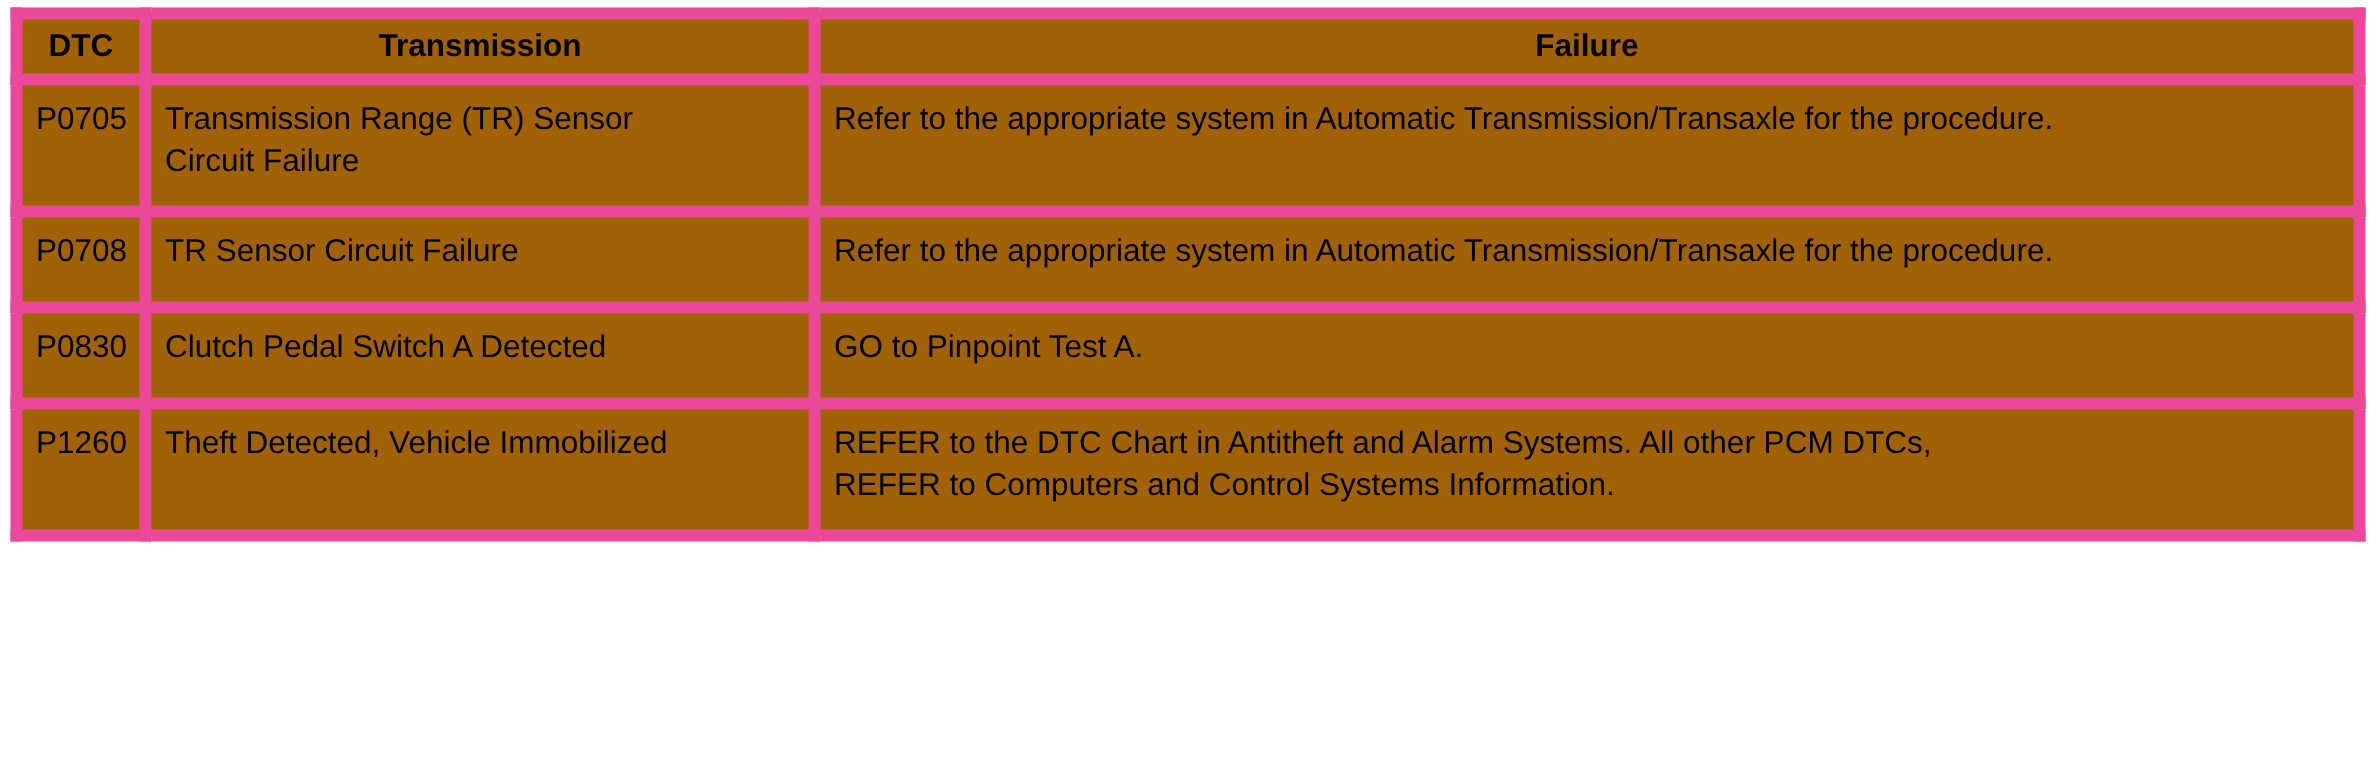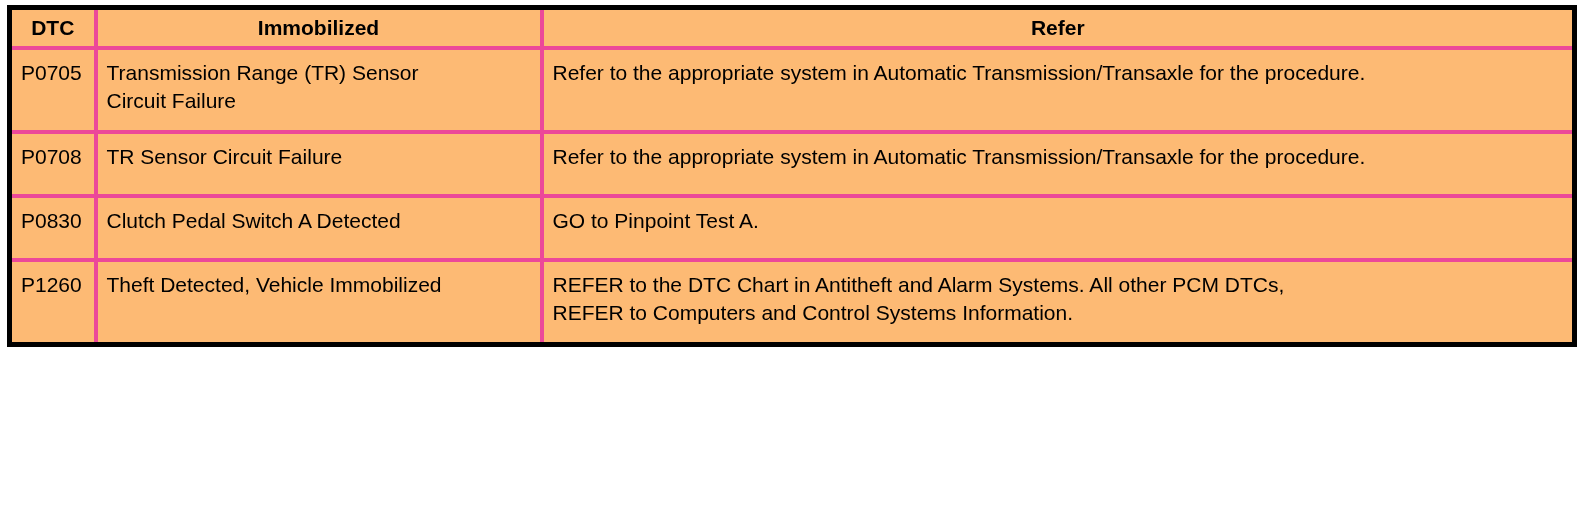--- a/index.html
+++ b/index.html
@@ -23,23 +23,23 @@
     width: 1570px;
     border-collapse: collapse;
     table-layout: fixed;
     border: 5px solid #000000;
     background: #ffffff;
   }
   col.c-dtc  { width: 86px; }
   col.c-desc { width: 446px; }
   table.dtc-table th,
   table.dtc-table td {
-    border: 4px solid #ec4899;
+    border: 8px solid #ec4899;
     color: #000000;
-    background: #fdba74;
+    background: #a16207;
   }
   table.dtc-table th {
     font-size: 21px;
     font-weight: bold;
     text-align: center;
     vertical-align: middle;
     padding: 6px 4px;
     height: 38px;
     box-sizing: border-box;
   }
@@ -63,22 +63,22 @@
 <div class="doc">
   <table class="dtc-table">
     <colgroup>
       <col class="c-dtc">
       <col class="c-desc">
       <col>
     </colgroup>
     <thead>
       <tr>
         <th>DTC</th>
-        <th>Immobilized</th>
-        <th>Refer</th>
+        <th>Transmission</th>
+        <th>Failure</th>
       </tr>
     </thead>
     <tbody>
       <tr class="r-tall">
         <td class="dtc-cell">P0705</td>
         <td>Transmission Range (TR) Sensor
 Circuit Failure</td>
         <td>Refer to the appropriate system in Automatic Transmission/Transaxle for the procedure.</td>
       </tr>
       <tr class="r-short">

